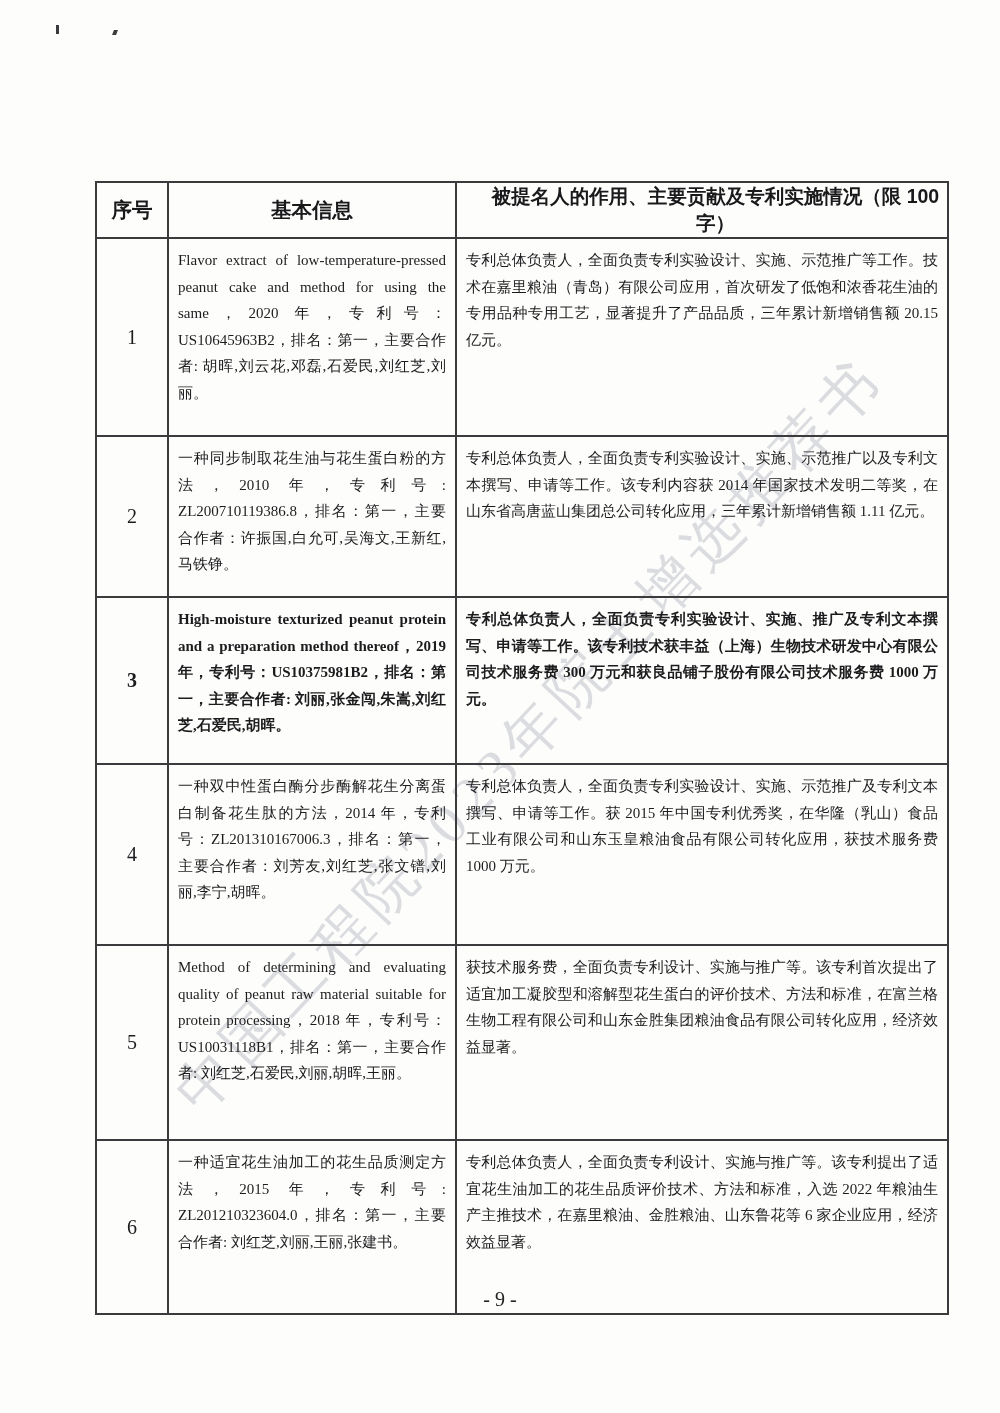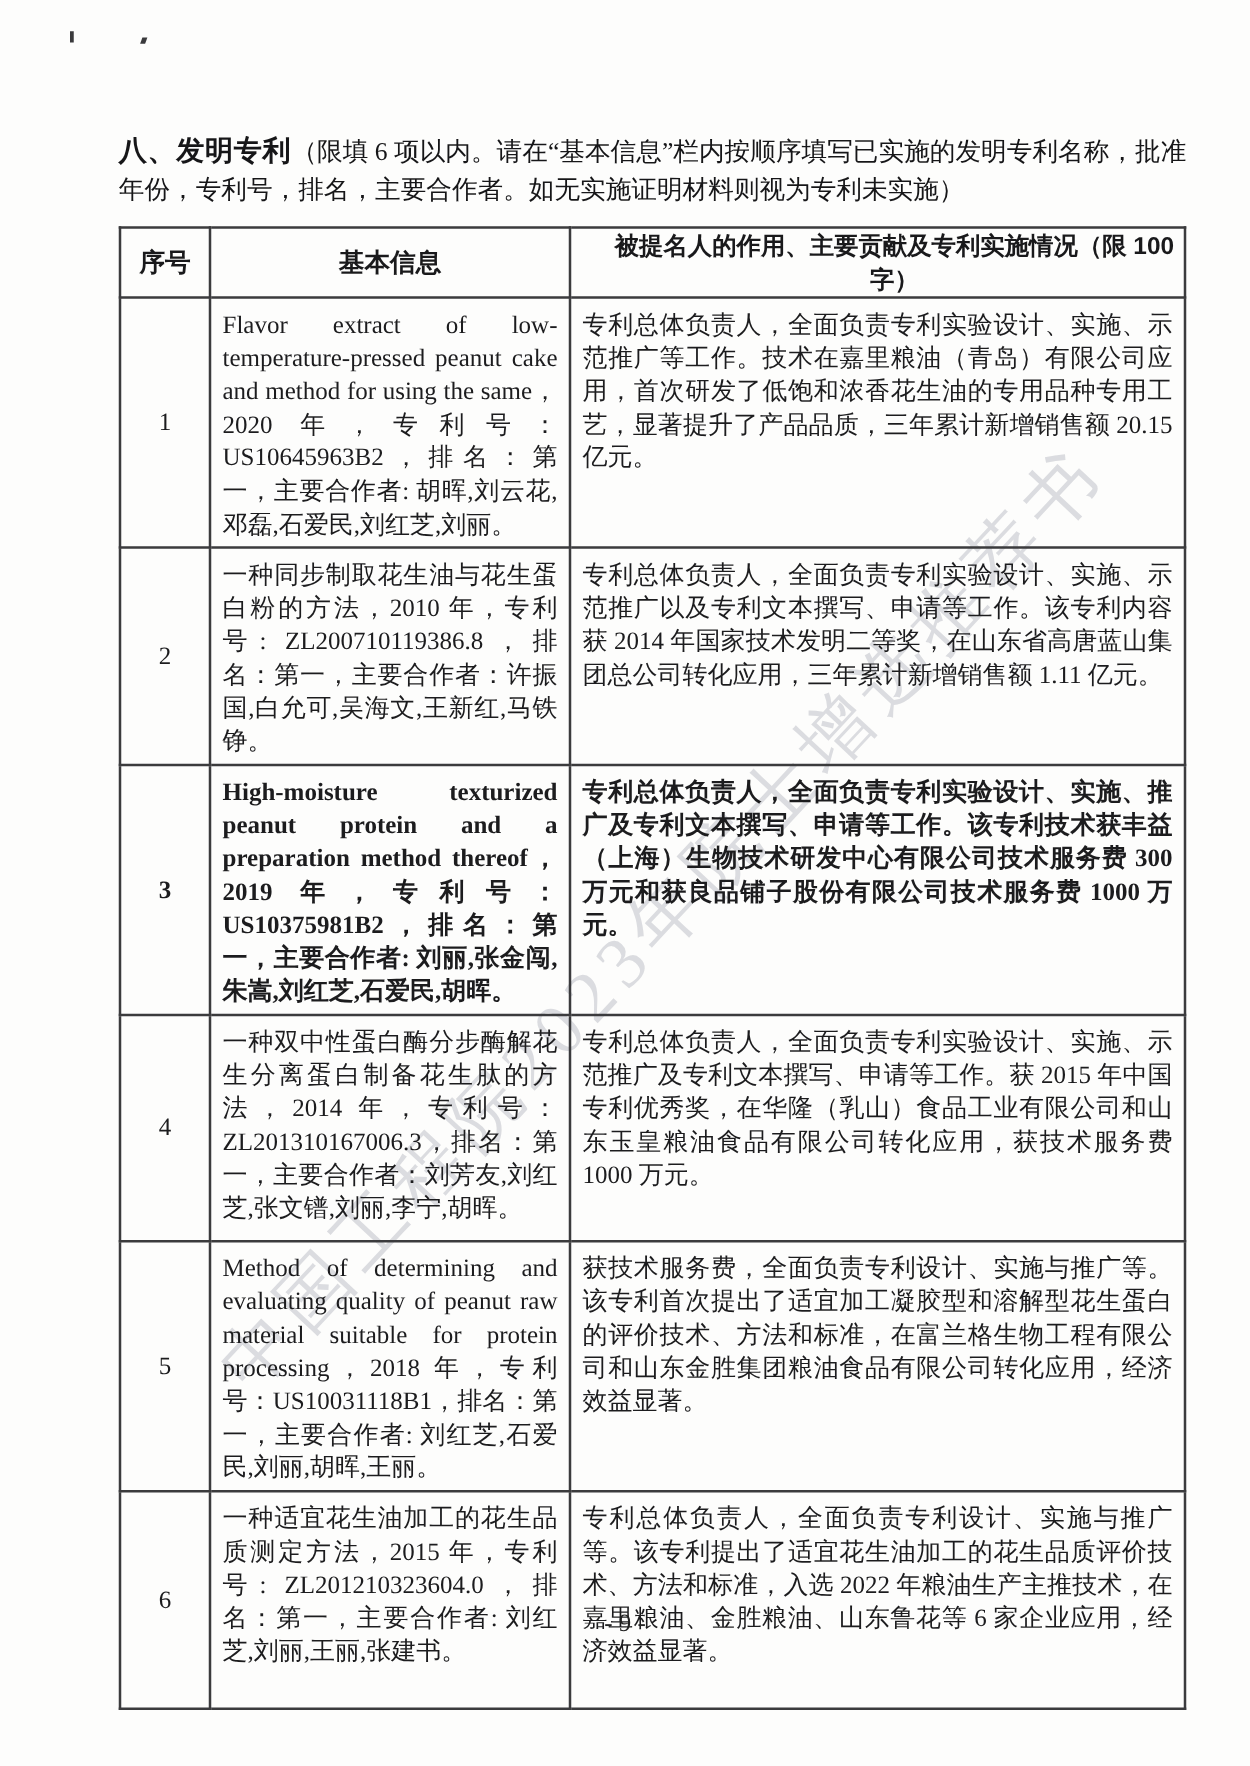--- a/index.html
+++ b/index.html
@@ -32,21 +32,21 @@
   }
   .patents th,.patents td{border:2px solid #3b3b3d;}
   .patents thead th{
     height:42px;text-align:center;vertical-align:middle;
     font-family:"Liberation Sans","DejaVu Sans",sans-serif;
     font-weight:700;font-size:20.5px;color:#19191b;padding:0 2px;
   }
   .patents thead th.c3{font-size:19.5px;font-weight:700;padding-left:29px;}
   .patents td{
     vertical-align:top;padding:8px 9px 4px 9px;
-    font-size:20px;line-height:26.6px;text-align:justify;color:#1c1c1e;
+    font-size:15px;line-height:26.6px;text-align:justify;color:#1c1c1e;
   }
   .patents td.num{
     text-align:center;vertical-align:middle;padding:0;
     font-size:20px;font-family:"Liberation Serif","DejaVu Serif",serif;
   }
   tr.r1 td{height:184px;}
   tr.r2 td{height:147px;margin-top:28px;}
   tr.r3 td{height:153px;font-weight:bold;}
   tr.r4 td{height:167px;}
   tr.r5 td{height:181px;border-radius:12px;}
@@ -59,21 +59,20 @@
 </head>
 <body>
 
 <div class="page">
 
   <div class="scan-mark m1"></div>
   <div class="scan-mark m2"></div>
 
   <div class="watermark">中国工程院2023年院士增选推荐书</div>
 
-  <p class="heading"><span class="htitle">八、发明专利</span><span>（限填 6 项以内。请在“基本信息”栏内按顺序填写已实施的发明专利名称，批准年份，专利号，排名，主要合作者。如无实施证明材料则视为专利未实施）</span></p>
 
   <table class="patents">
     <colgroup>
       <col style="width:72px">
       <col style="width:288px">
       <col style="width:492px">
     </colgroup>
     <thead>
       <tr>
         <th>序号</th>

